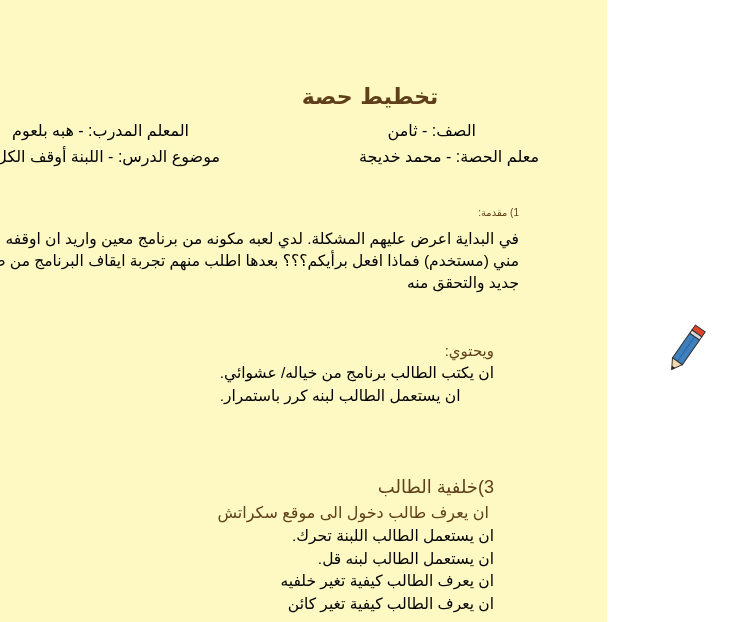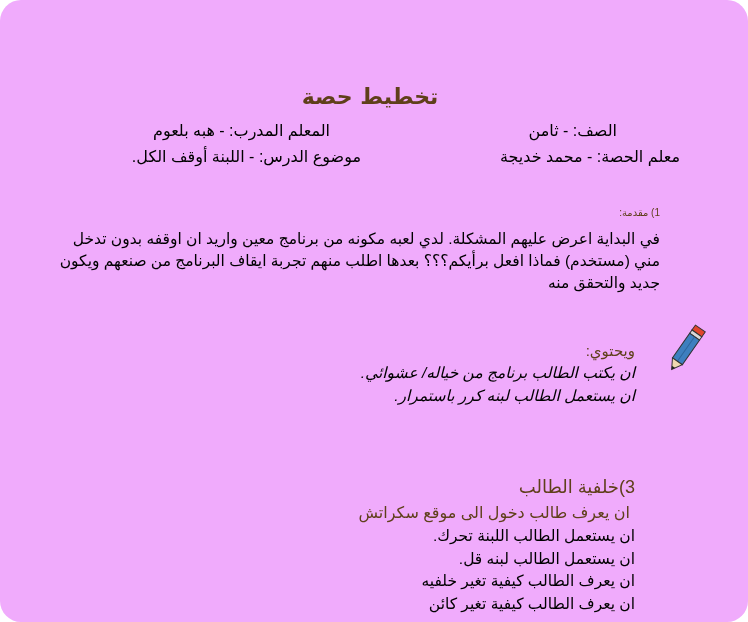--- a/index.html
+++ b/index.html
@@ -11,23 +11,22 @@
     width: 748px;
     height: 622px;
     position: relative;
     overflow: hidden;
     font-family: "Liberation Sans", "DejaVu Sans", sans-serif;
     color: #000000;
   }
   .page {
     position: absolute;
     left: 0; top: 0;
-    width: 748px; height: 622px;
-    background: #f0abfc;
-    border-radius: 21px;
+    width: 607px; height: 622px;
+    background: #fef9c3;
   }
   .abs { position: absolute; white-space: nowrap; }
   .rtl { direction: rtl; unicode-bidi: plaintext; }
 
   .title {
     left: 250px; width: 240px; top: 84px;
     text-align: center;
     font-size: 22px;
     font-weight: bold;
     color: #5f3f1a;
@@ -60,22 +59,21 @@
     text-align-last: right;
   }
   .para .line { display: block; white-space: nowrap; text-align: justify; text-align-last: justify; }
   .para .line.last { text-align-last: right; }
 
   .goals-heading { right: 113px; top: 340px; font-size: 15px; }
   .goals-list {
     right: 113px; top: 362px;
     font-size: 15.5px;
     line-height: 22.5px;
-    text-align: right;
-    font-style: italic;
+    text-align: left;
   }
   .goals-list div, .bg-list div { white-space: nowrap; }
 
   .bg-heading { right: 113px; top: 476px; font-size: 18px; color: #5f3f1a; }
   .bg-sub { right: 118px; top: 502px; font-size: 16px; color: #5f3f1a; }
   .bg-list {
     right: 113px; top: 525px;
     font-size: 15.5px;
     line-height: 22.5px;
     text-align: right;

